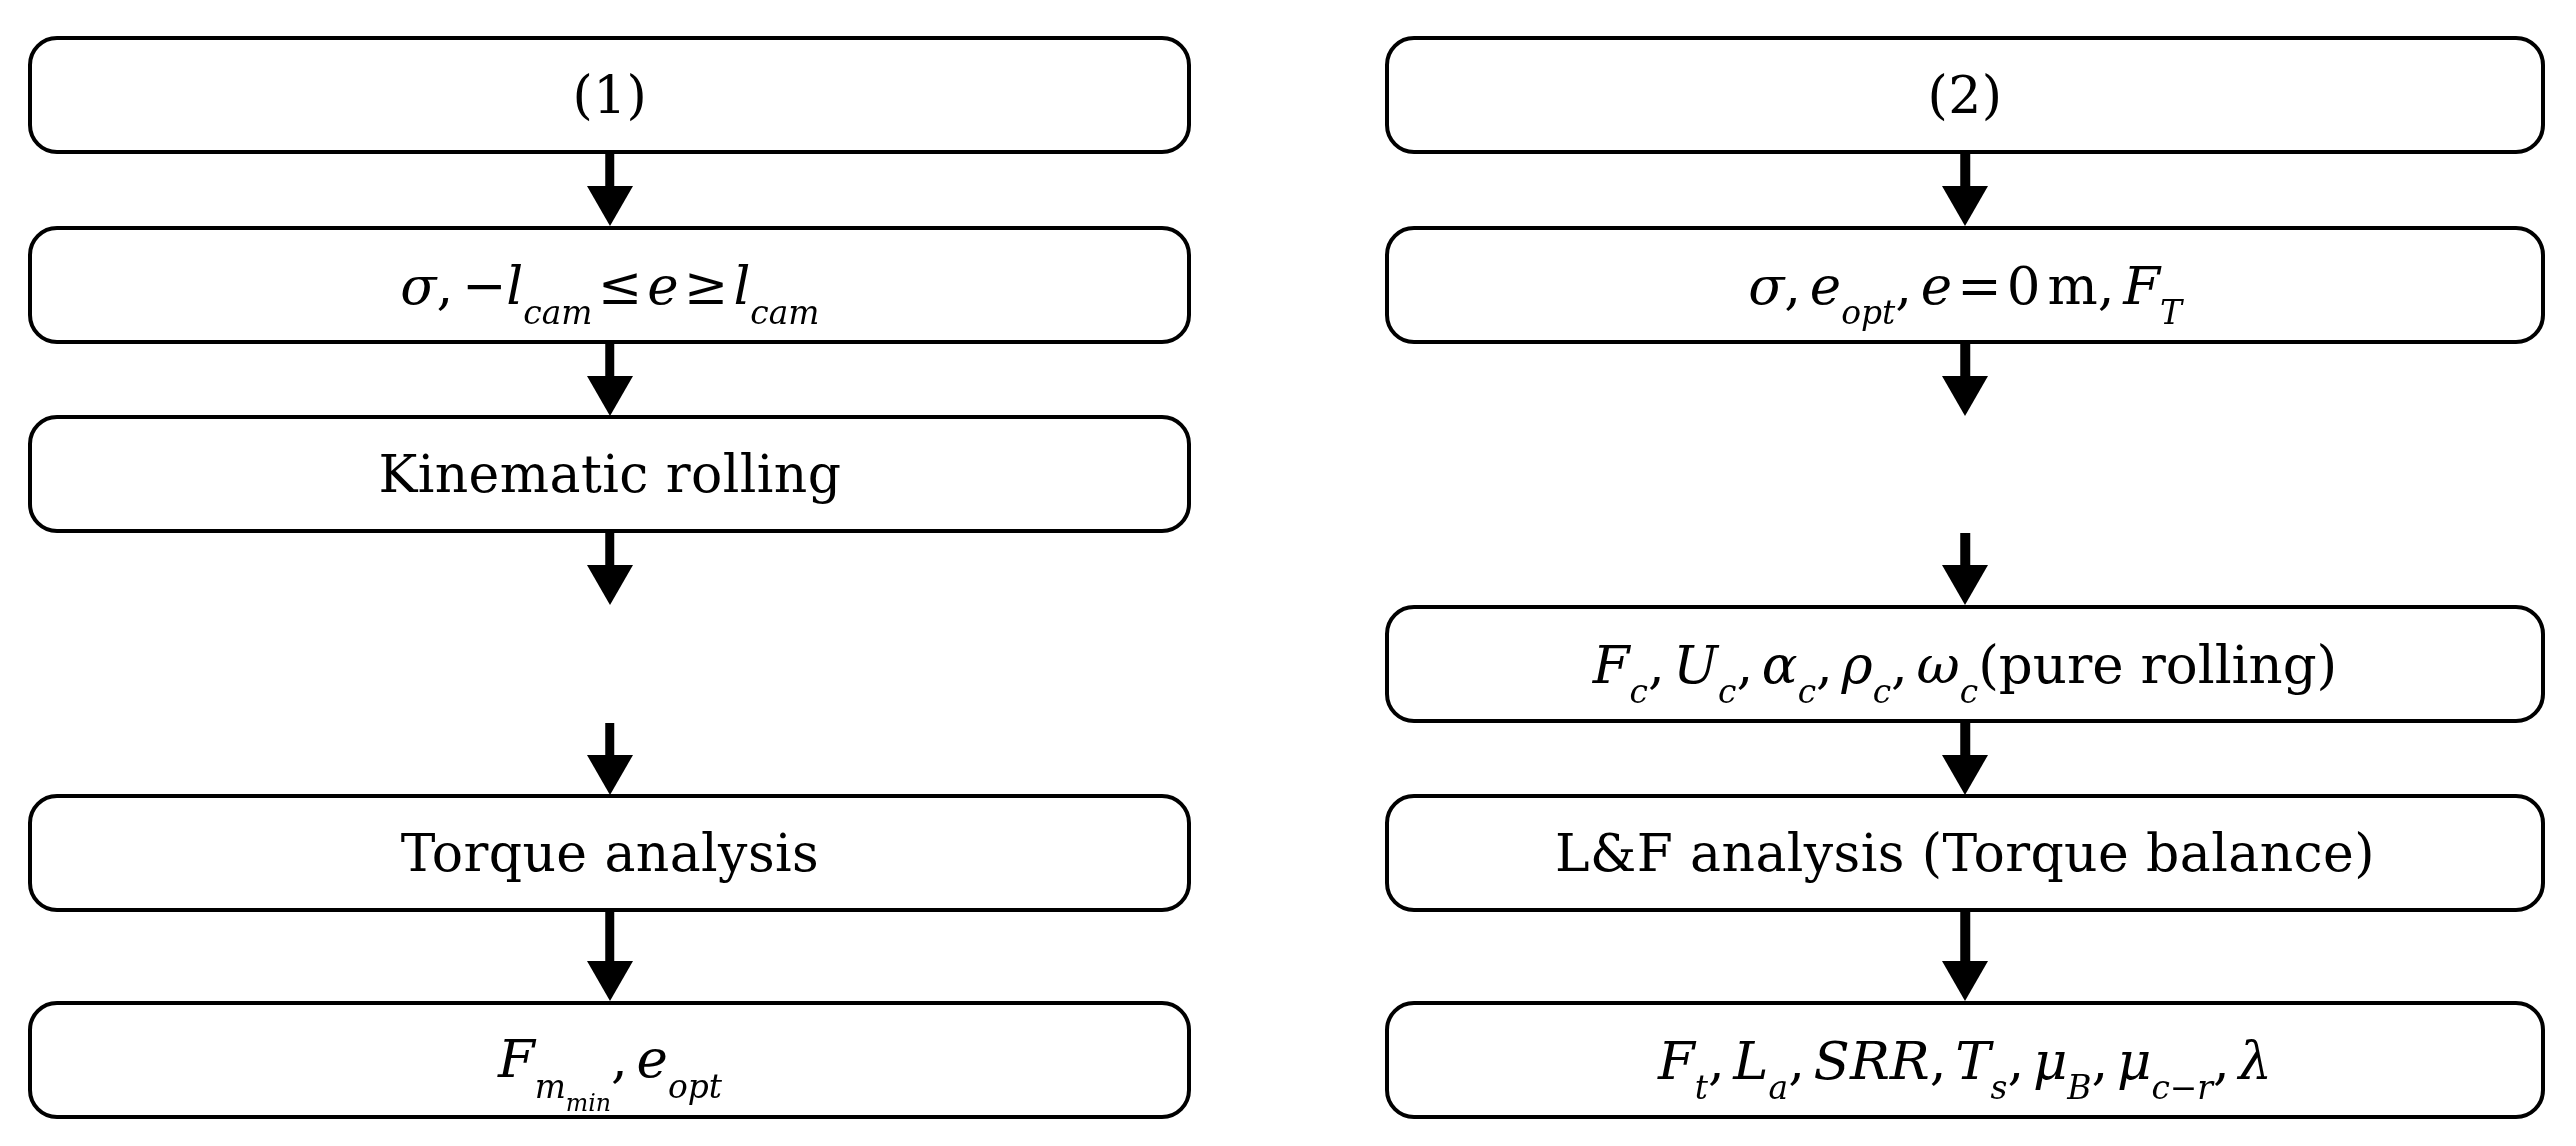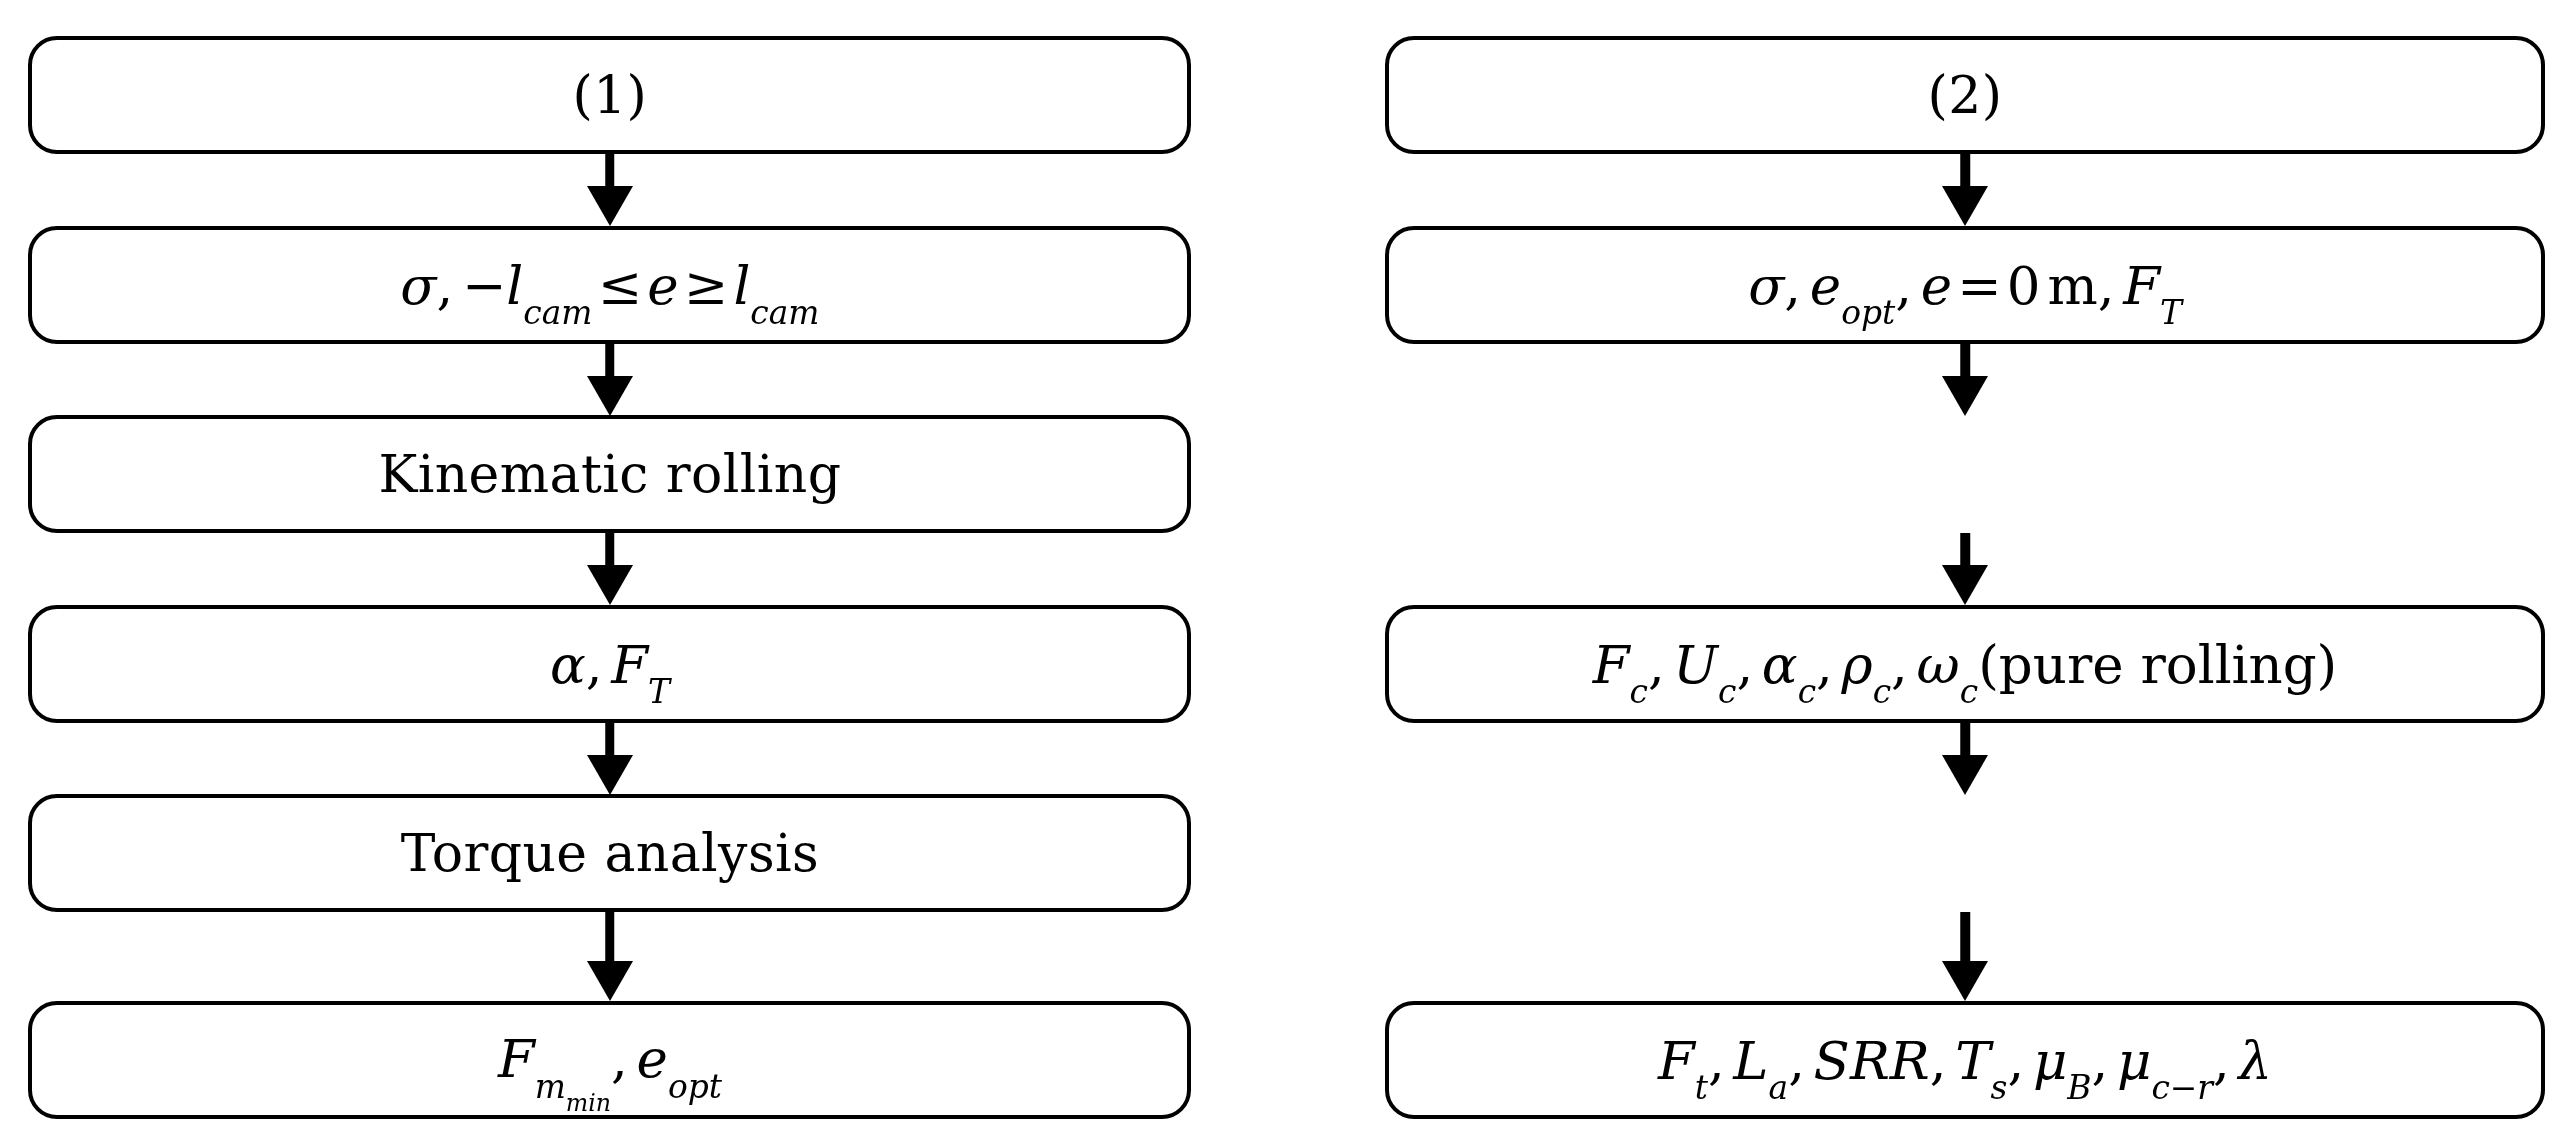--- a/index.html
+++ b/index.html
@@ -74,23 +74,20 @@
 
     <div class="node" style="top:415px">
       <span class="node-label txt">Kinematic rolling</span>
     </div>
 
     <div class="arrow" style="top:533px;height:72px">
       <div class="shaft" style="height:34px"></div>
       <div class="head"></div>
     </div>
 
-    <div class="node" style="top:605px">
-      <span class="node-label math"><span>α</span><span class="up">,</span><span class="gap"></span><span>F</span><sub>T</sub></span>
-    </div>
 
     <div class="arrow" style="top:723px;height:72px">
       <div class="shaft" style="height:34px"></div>
       <div class="head"></div>
     </div>
 
     <div class="node" style="top:794px">
       <span class="node-label txt">Torque analysis</span>
     </div>
 
@@ -132,20 +129,23 @@
 
     <div class="node" style="top:605px">
       <span class="node-label math"><span>F</span><sub>c</sub><span class="up">,</span><span class="gap"></span><span>U</span><sub>c</sub><span class="up">,</span><span class="gap"></span><span>α</span><sub>c</sub><span class="up">,</span><span class="gap"></span><span>ρ</span><sub>c</sub><span class="up">,</span><span class="gap"></span><span>ω</span><sub>c</sub><span class="up">(pure rolling)</span></span>
     </div>
 
     <div class="arrow" style="top:723px;height:72px">
       <div class="shaft" style="height:34px"></div>
       <div class="head"></div>
     </div>
 
+    <div class="node" style="top:794px">
+      <span class="node-label txt">L&amp;F analysis (Torque balance)</span>
+    </div>
 
     <div class="arrow" style="top:912px;height:89px">
       <div class="shaft" style="height:52px"></div>
       <div class="head"></div>
     </div>
 
     <div class="node" style="top:1001px">
       <span class="node-label math"><span>F</span><sub>t</sub><span class="up">,</span><span class="gap"></span><span>L</span><sub>a</sub><span class="up">,</span><span class="gap"></span><span>SRR</span><span class="up">,</span><span class="gap"></span><span>T</span><sub>s</sub><span class="up">,</span><span class="gap"></span><span>μ</span><sub>B</sub><span class="up">,</span><span class="gap"></span><span>μ</span><sub>c−r</sub><span class="up">,</span><span class="gap"></span><span>λ</span></span>
     </div>
   </div>

